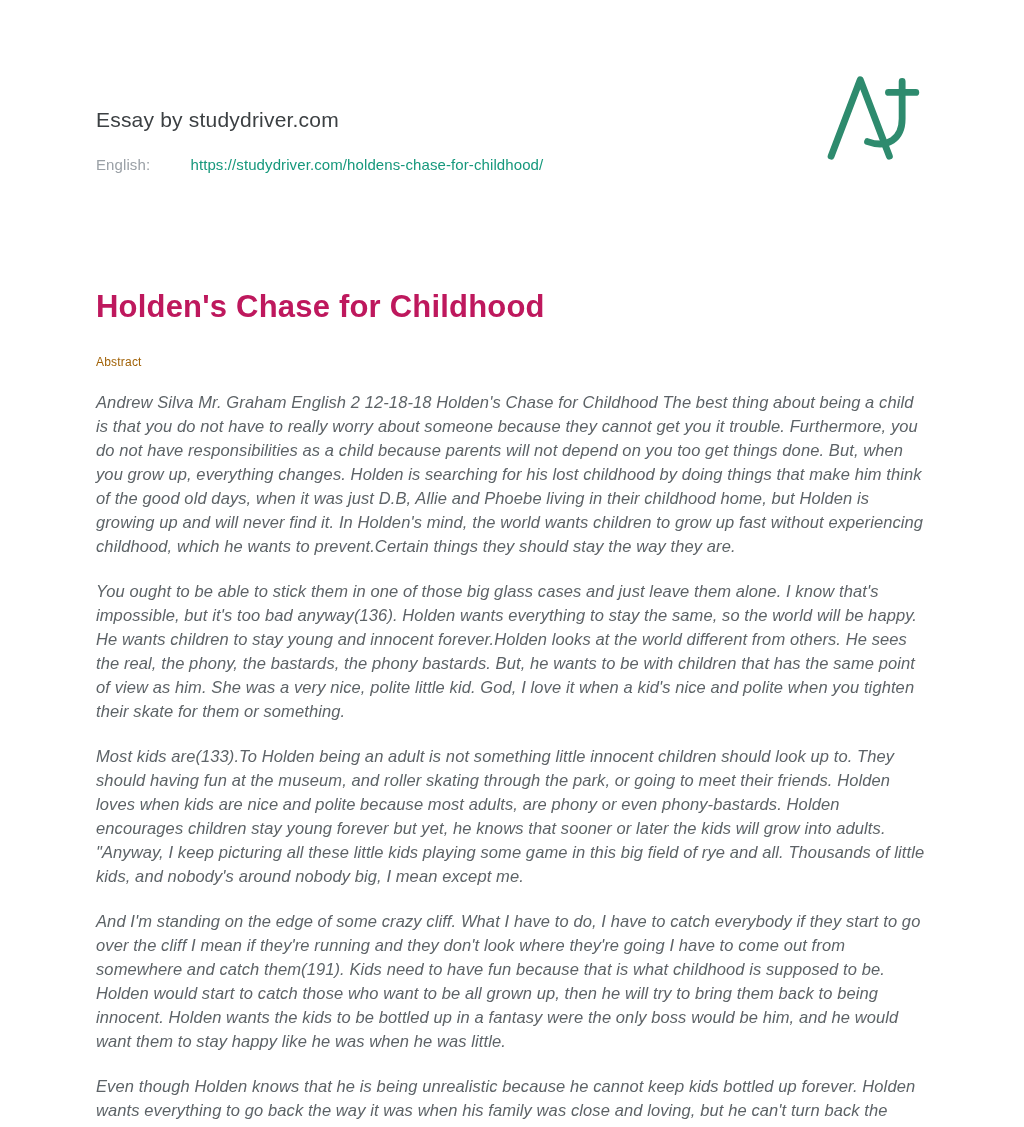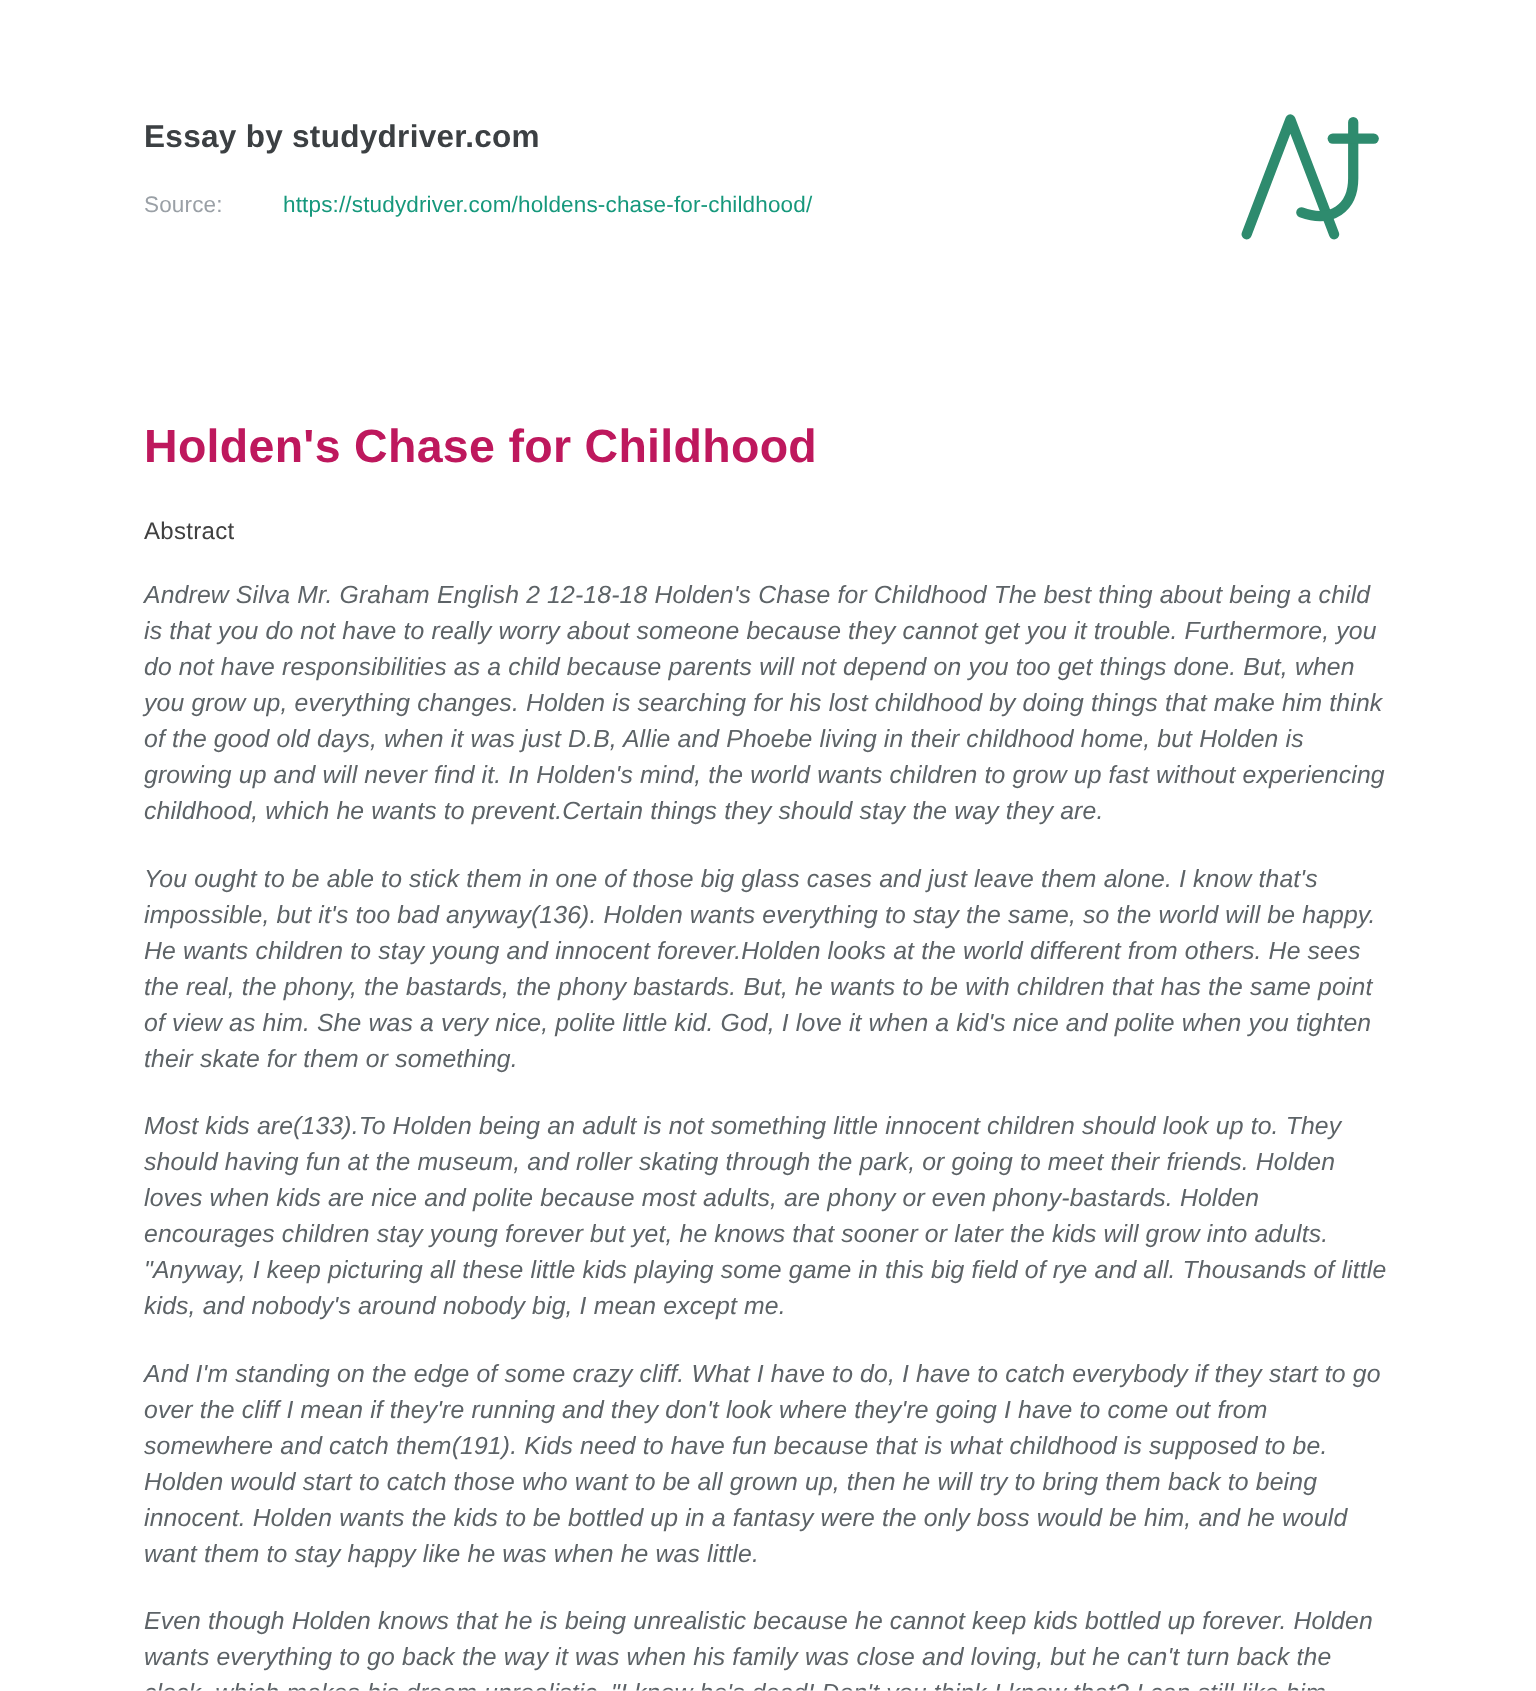--- a/index.html
+++ b/index.html
@@ -17,24 +17,25 @@
     padding: 78px 96px 0 96px;
     position: relative;
   }
   .header-row {
     display: flex;
     justify-content: space-between;
     align-items: flex-start;
   }
   .site-title {
     font-size: 21px;
-    font-weight: 700;
+    font-weight: 400;
     color: #3c4043;
     letter-spacing: 0.2px;
     padding-top: 2px;
+    margin-top: 28px;
   }
   .source-line {
     margin-top: 24px;
     font-size: 15px;
     color: #9aa0a6;
     letter-spacing: 0.1px;
   }
   .source-url {
     color: #16987c;
     text-decoration: none;
@@ -50,22 +51,22 @@
   }
   .doc-title {
     margin-top: 116px;
     font-size: 31px;
     font-weight: 700;
     color: #be185d;
     letter-spacing: 0.2px;
   }
   .section-label {
     margin-top: 30px;
-    font-size: 16px;
-    color: #404040;
+    font-size: 12px;
+    color: #a16207;
     letter-spacing: 0.2px;
   }
   .paragraphs {
     margin-top: 0;
   }
   .paragraphs p {
     margin-top: 21px;
     font-size: 16.5px;
     line-height: 24px;
     color: #5d6367;
@@ -75,21 +76,21 @@
 </style>
 </head>
 <body>
 
 <div class="page">
 
   <div class="header-row">
     <div>
       <div class="site-title">Essay by studydriver.com</div>
       <div class="source-line">
-        <span>Source:</span>
+        <span>English:</span>
         <a class="source-url">https://studydriver.com/holdens-chase-for-childhood/</a>
       </div>
     </div>
 
     <svg class="logo" viewBox="0 0 112 100" fill="none" stroke="#2e8b6e" stroke-width="7.5" stroke-linecap="round" stroke-linejoin="round">
 
       <path d="M 10 93 L 42 9 L 74 93"></path>
 
       <path d="M 88 11 L 88 52 C 88 74 72 85 50 77"></path>
 

